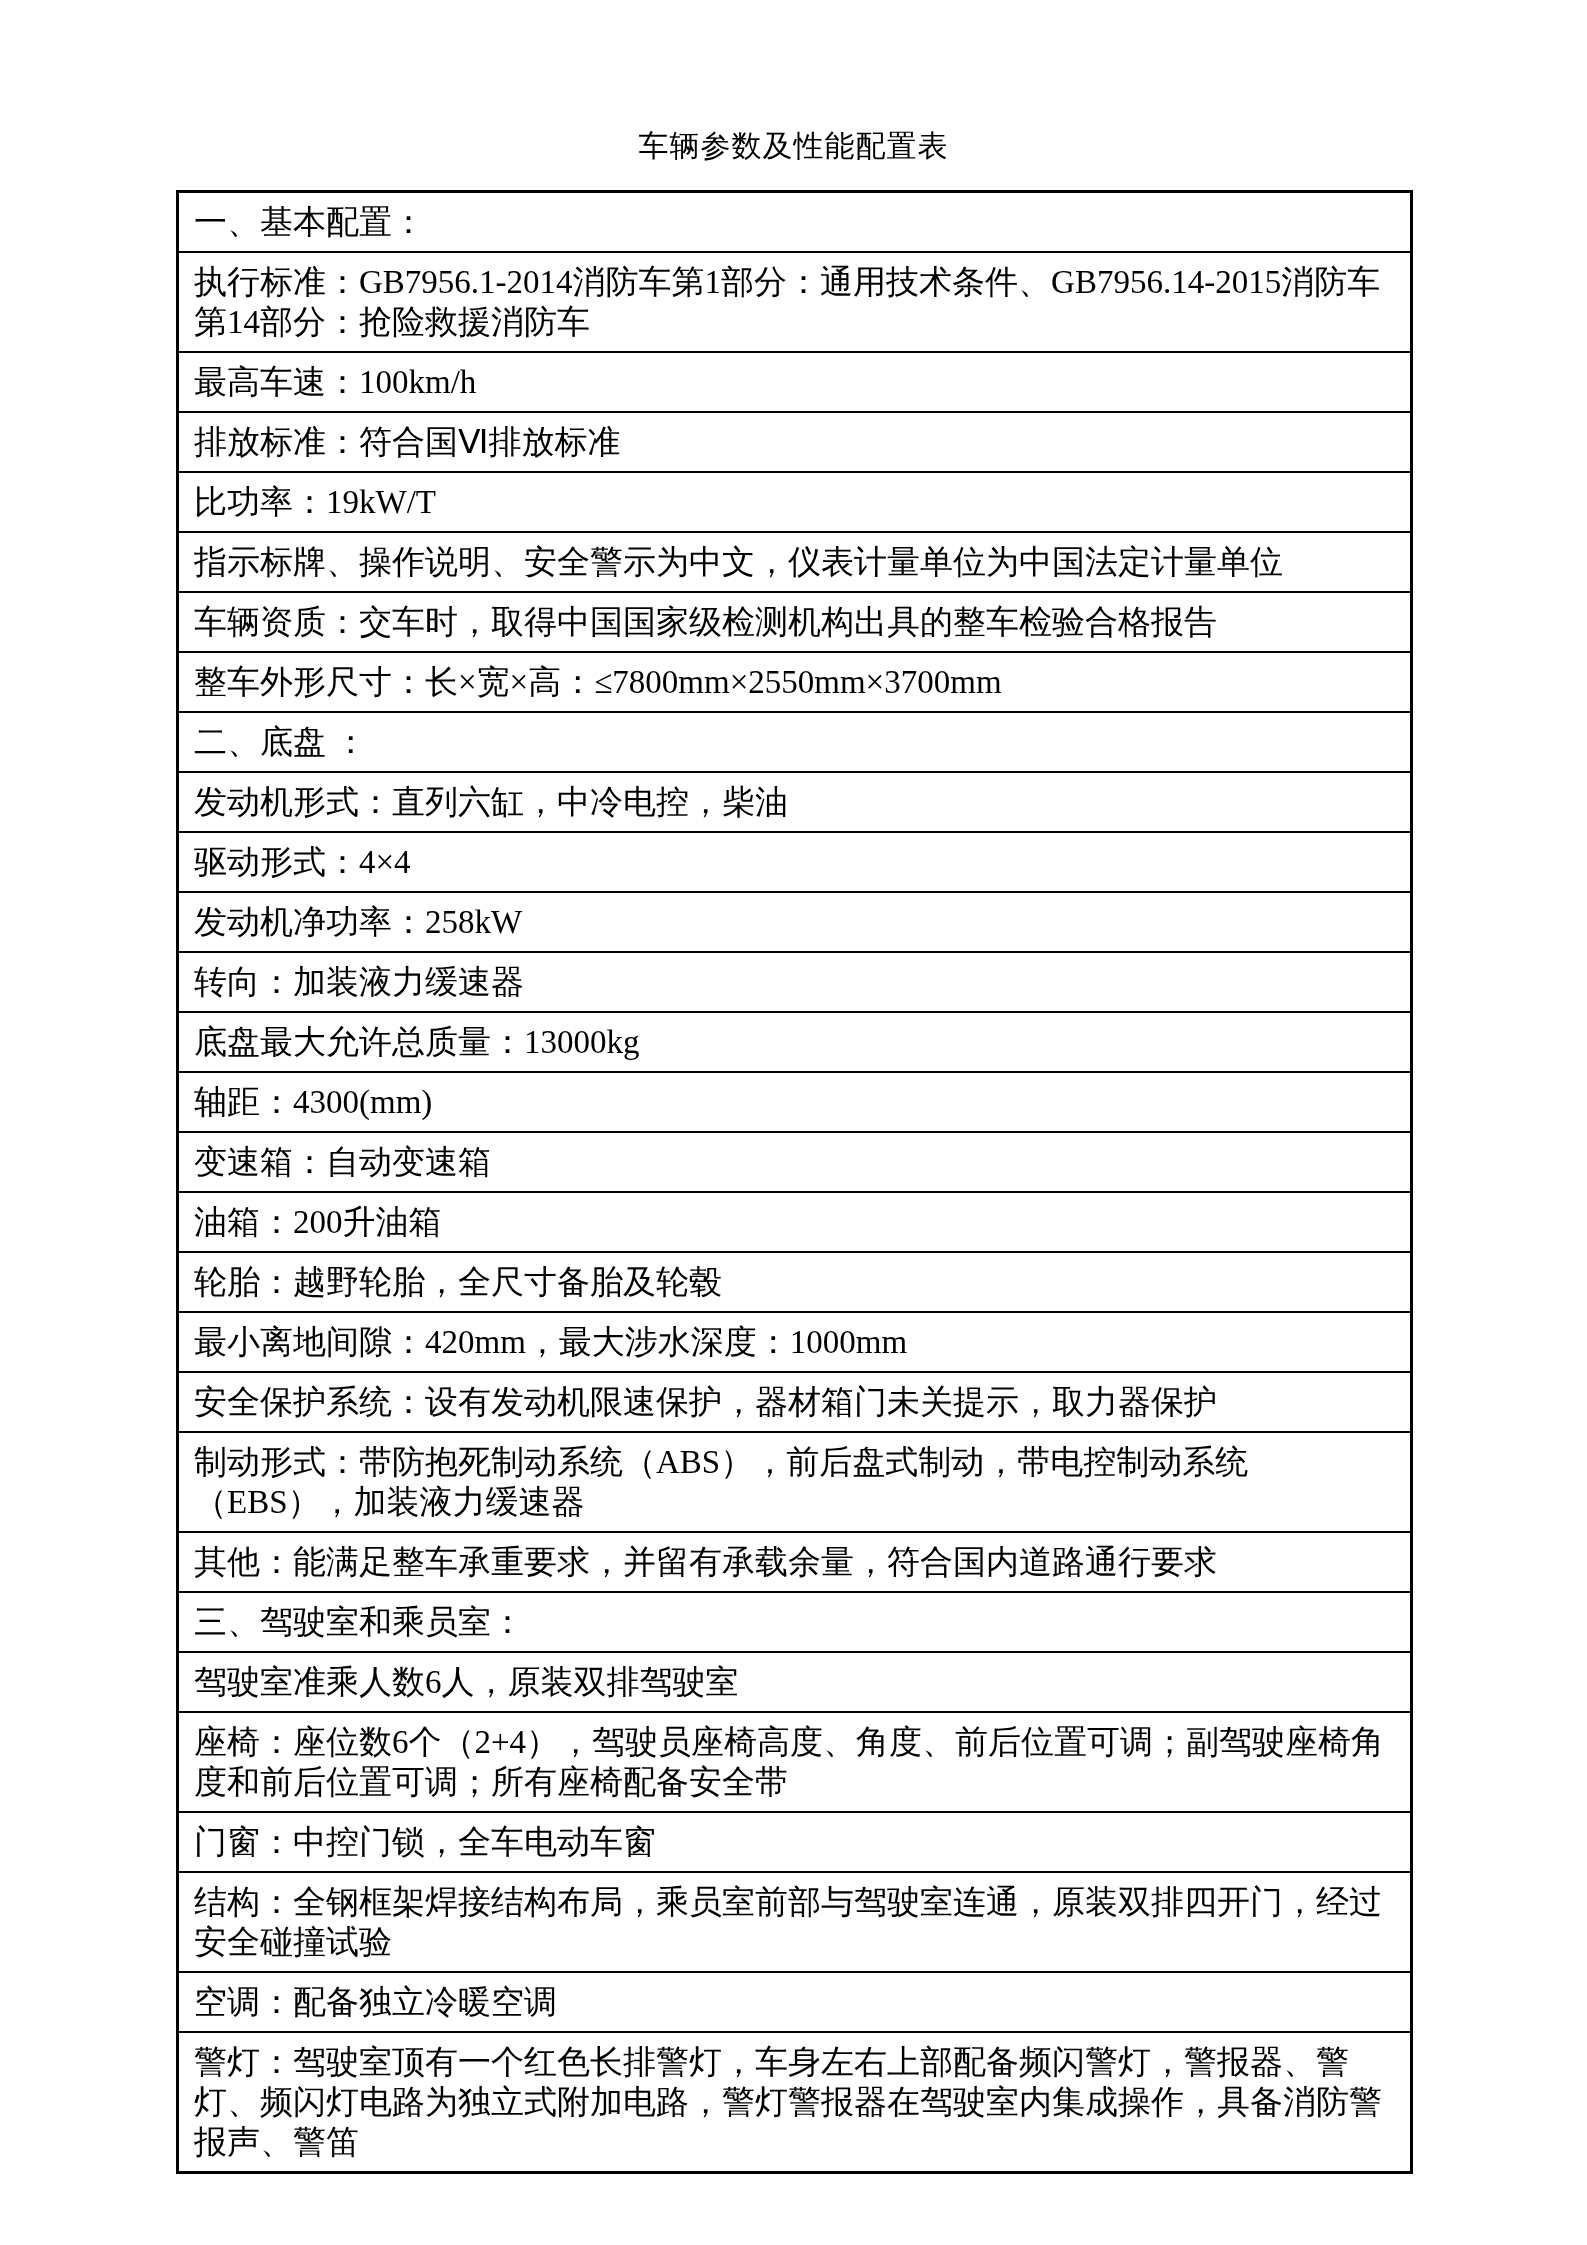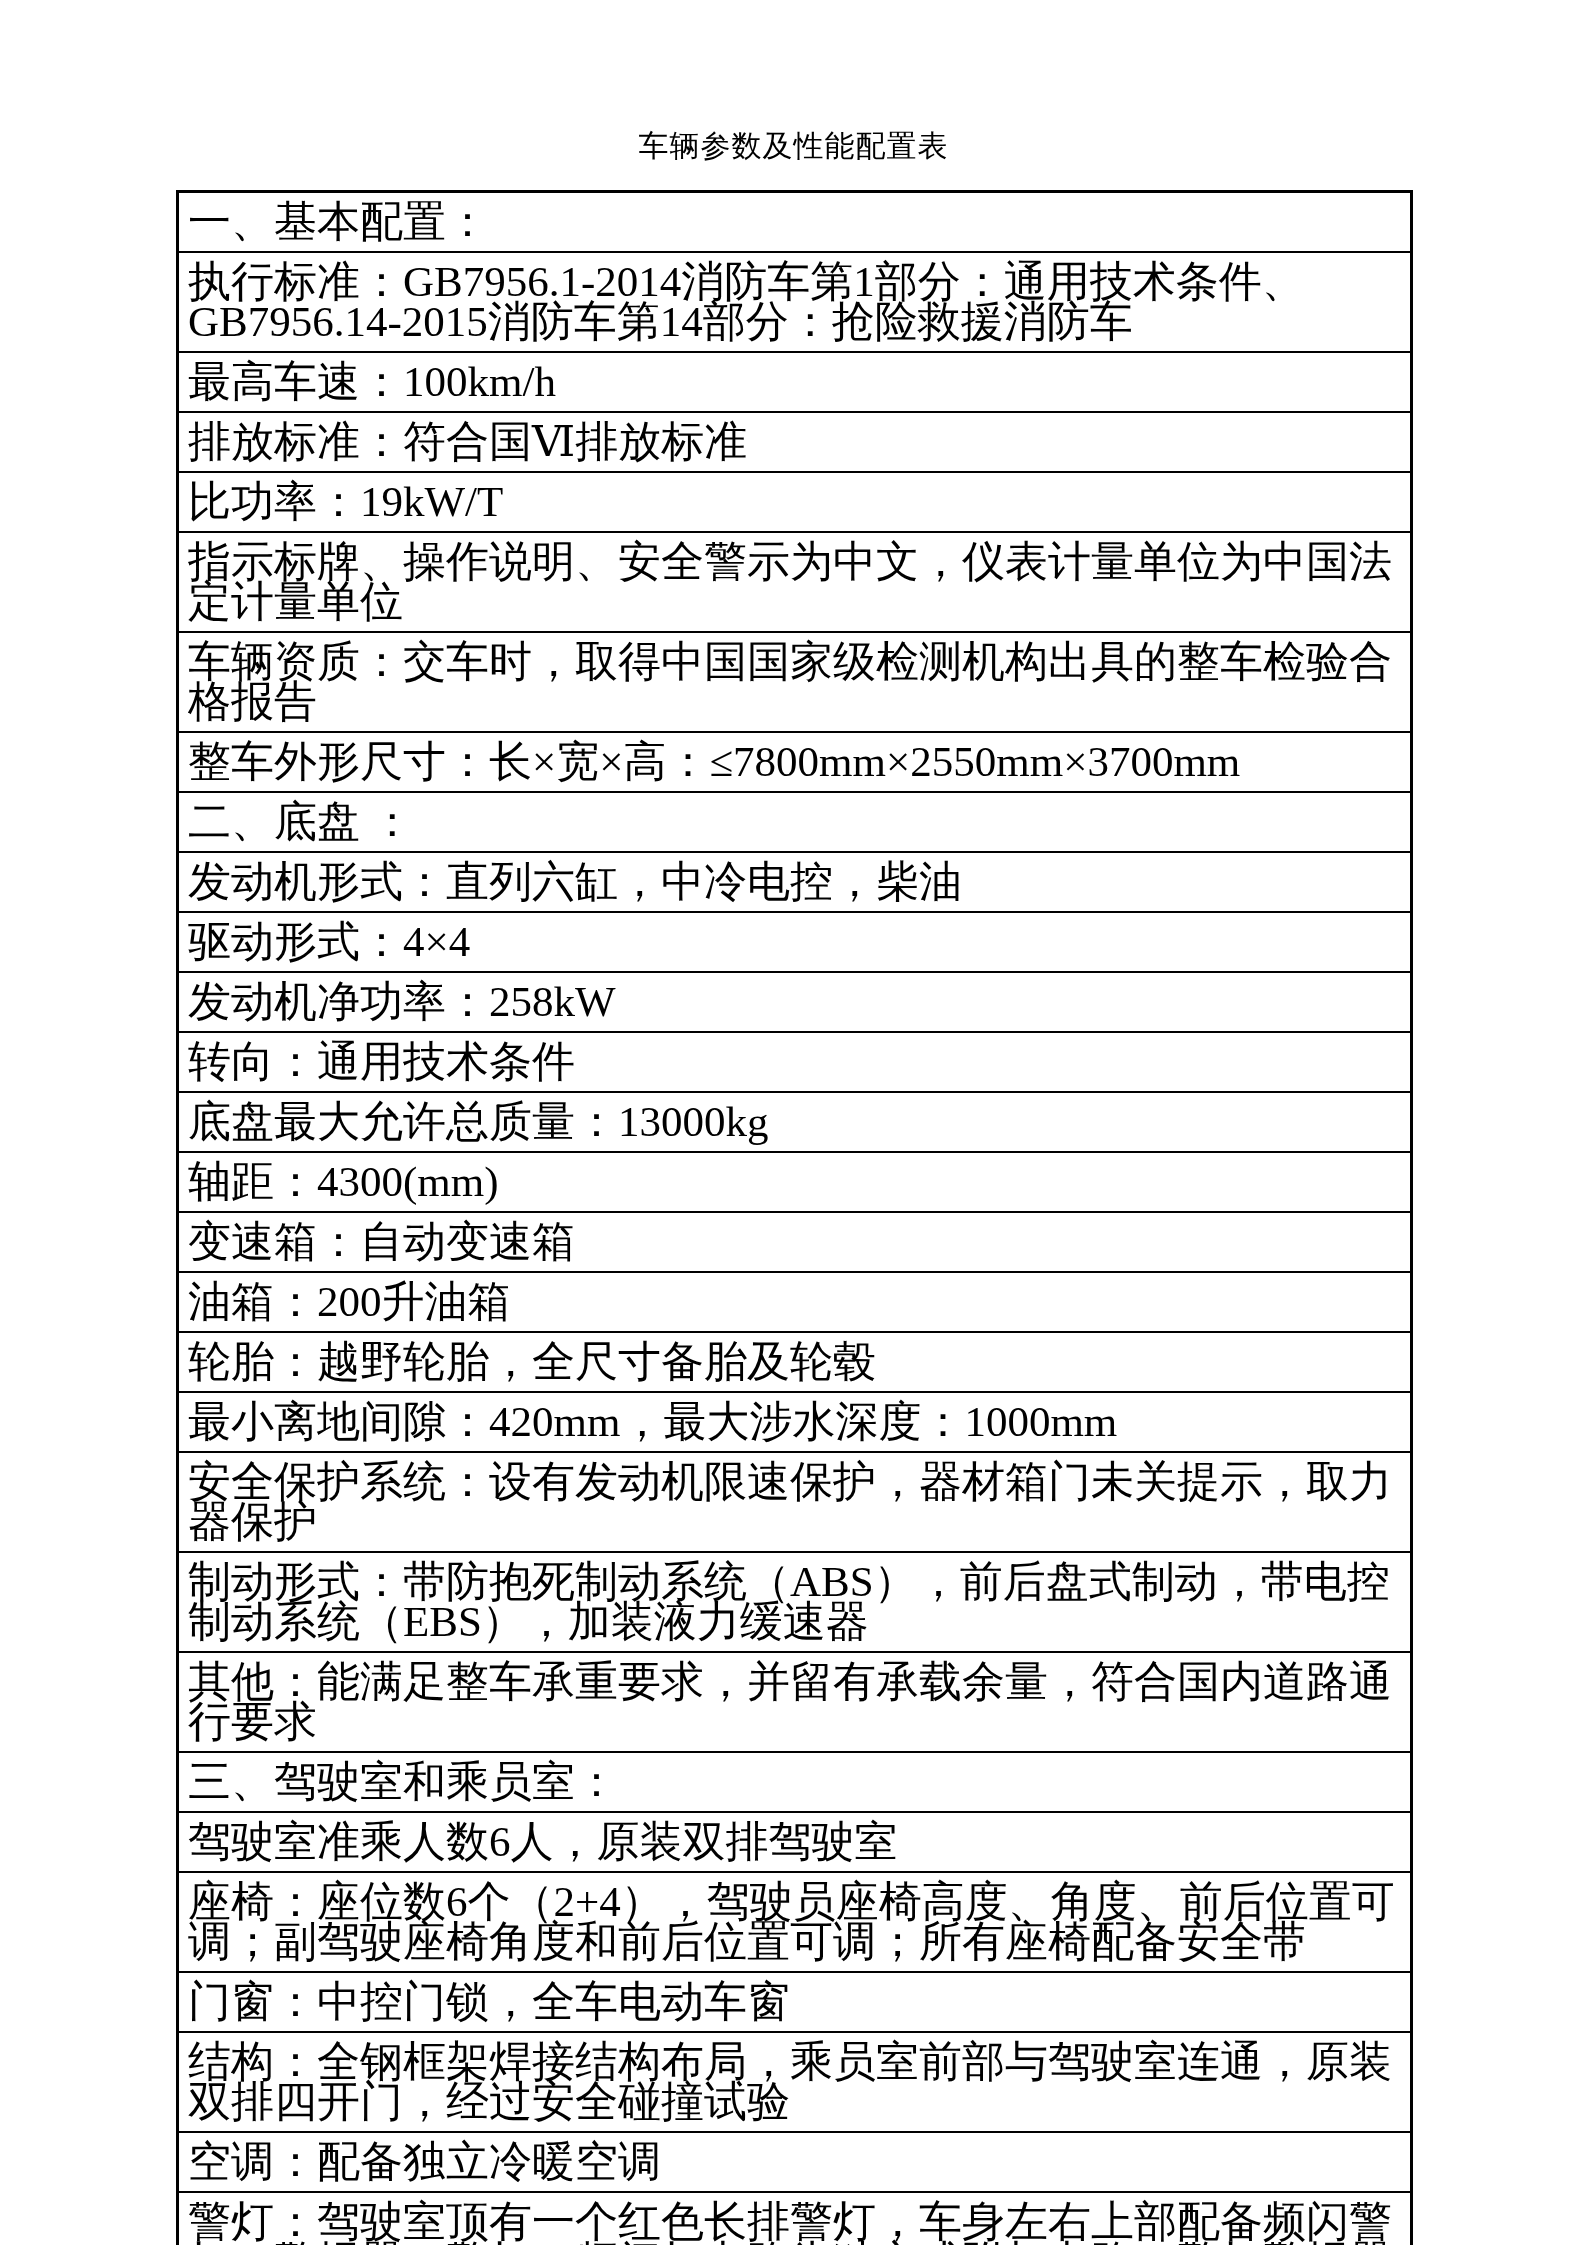--- a/index.html
+++ b/index.html
@@ -31,26 +31,27 @@
     position: absolute;
     left: 176px;
     top: 190px;
     width: 1237px;
     border: 3px solid #000000;
     box-sizing: border-box;
     background: #ffffff;
   }
   .spec-table .row {
     box-sizing: border-box;
-    font-size: 43px;
+    font-size: 33px;
     line-height: 40px;
-    padding: 9px 14px 9px 9px;
+    padding: 9px 14px 9px 15px;
     border-top: 2px solid #000000;
     min-height: 58px;
     overflow-wrap: break-word;
+    font-family: Liberation Serif, serif;
   }
   .spec-table .row:first-child {
     border-top: none;
   }
   .spec-table .row.h2 {
     min-height: 98px;
   }
 </style>
 </head>
 <body>
@@ -63,21 +64,21 @@
   <div class="row">最高车速：100km/h</div>
   <div class="row">排放标准：符合国Ⅵ排放标准</div>
   <div class="row">比功率：19kW/T</div>
   <div class="row">指示标牌、操作说明、安全警示为中文，仪表计量单位为中国法定计量单位</div>
   <div class="row">车辆资质：交车时，取得中国国家级检测机构出具的整车检验合格报告</div>
   <div class="row">整车外形尺寸：长×宽×高：≤7800mm×2550mm×3700mm</div>
   <div class="row">二、底盘 ：</div>
   <div class="row">发动机形式：直列六缸，中冷电控，柴油</div>
   <div class="row">驱动形式：4×4</div>
   <div class="row">发动机净功率：258kW</div>
-  <div class="row">转向：通用技术条件</div>
+  <div class="row">转向：加装液力缓速器</div>
   <div class="row">底盘最大允许总质量：13000kg</div>
   <div class="row">轴距：4300(mm)</div>
   <div class="row">变速箱：自动变速箱</div>
   <div class="row">油箱：200升油箱</div>
   <div class="row">轮胎：越野轮胎，全尺寸备胎及轮毂</div>
   <div class="row">最小离地间隙：420mm，最大涉水深度：1000mm</div>
   <div class="row">安全保护系统：设有发动机限速保护，器材箱门未关提示，取力器保护</div>
   <div class="row h2">制动形式：带防抱死制动系统（ABS），前后盘式制动，带电控制动系统（EBS），加装液力缓速器</div>
   <div class="row">其他：能满足整车承重要求，并留有承载余量，符合国内道路通行要求</div>
   <div class="row">三、驾驶室和乘员室：</div>

